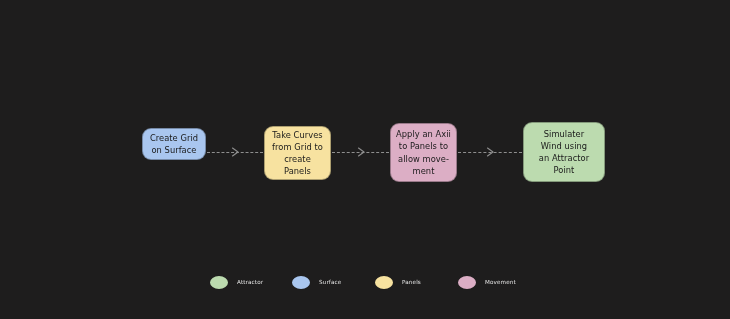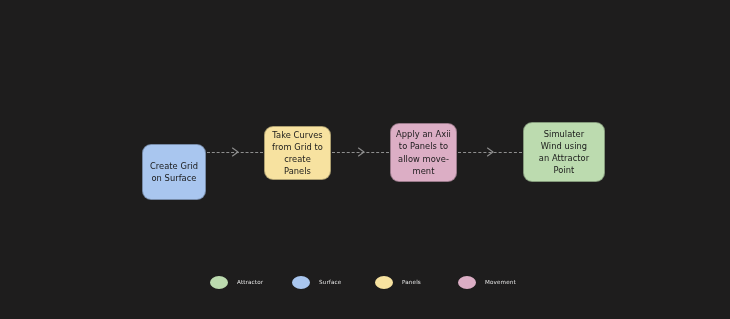--- a/index.html
+++ b/index.html
@@ -133,21 +133,21 @@
 
     <div class="connector" style="left:458px; width:64px;">
       <div class="line"></div>
       <div class="head">
         <svg width="9" height="12" viewBox="0 0 9 12">
           <polyline points="1.5,2 7,6 1.5,10" fill="none" stroke="#8f8f8f" stroke-width="1.1" stroke-linecap="round" stroke-linejoin="round"></polyline>
         </svg>
       </div>
     </div>
 
-    <div class="node" style="left:142px; top:144px; width:64px; height:56px; background:#a9c6ef;">
+    <div class="node" style="left:142px; top:128px; width:64px; height:32px; background:#a9c6ef;">
       <span class="node-label">Create Grid
 on Surface</span>
     </div>
 
     <div class="node" style="left:264px; top:126px; width:67px; height:54px; background:#f7e2a0;">
       <span class="node-label">Take Curves
 from Grid to
 create Panels</span>
     </div>
 

